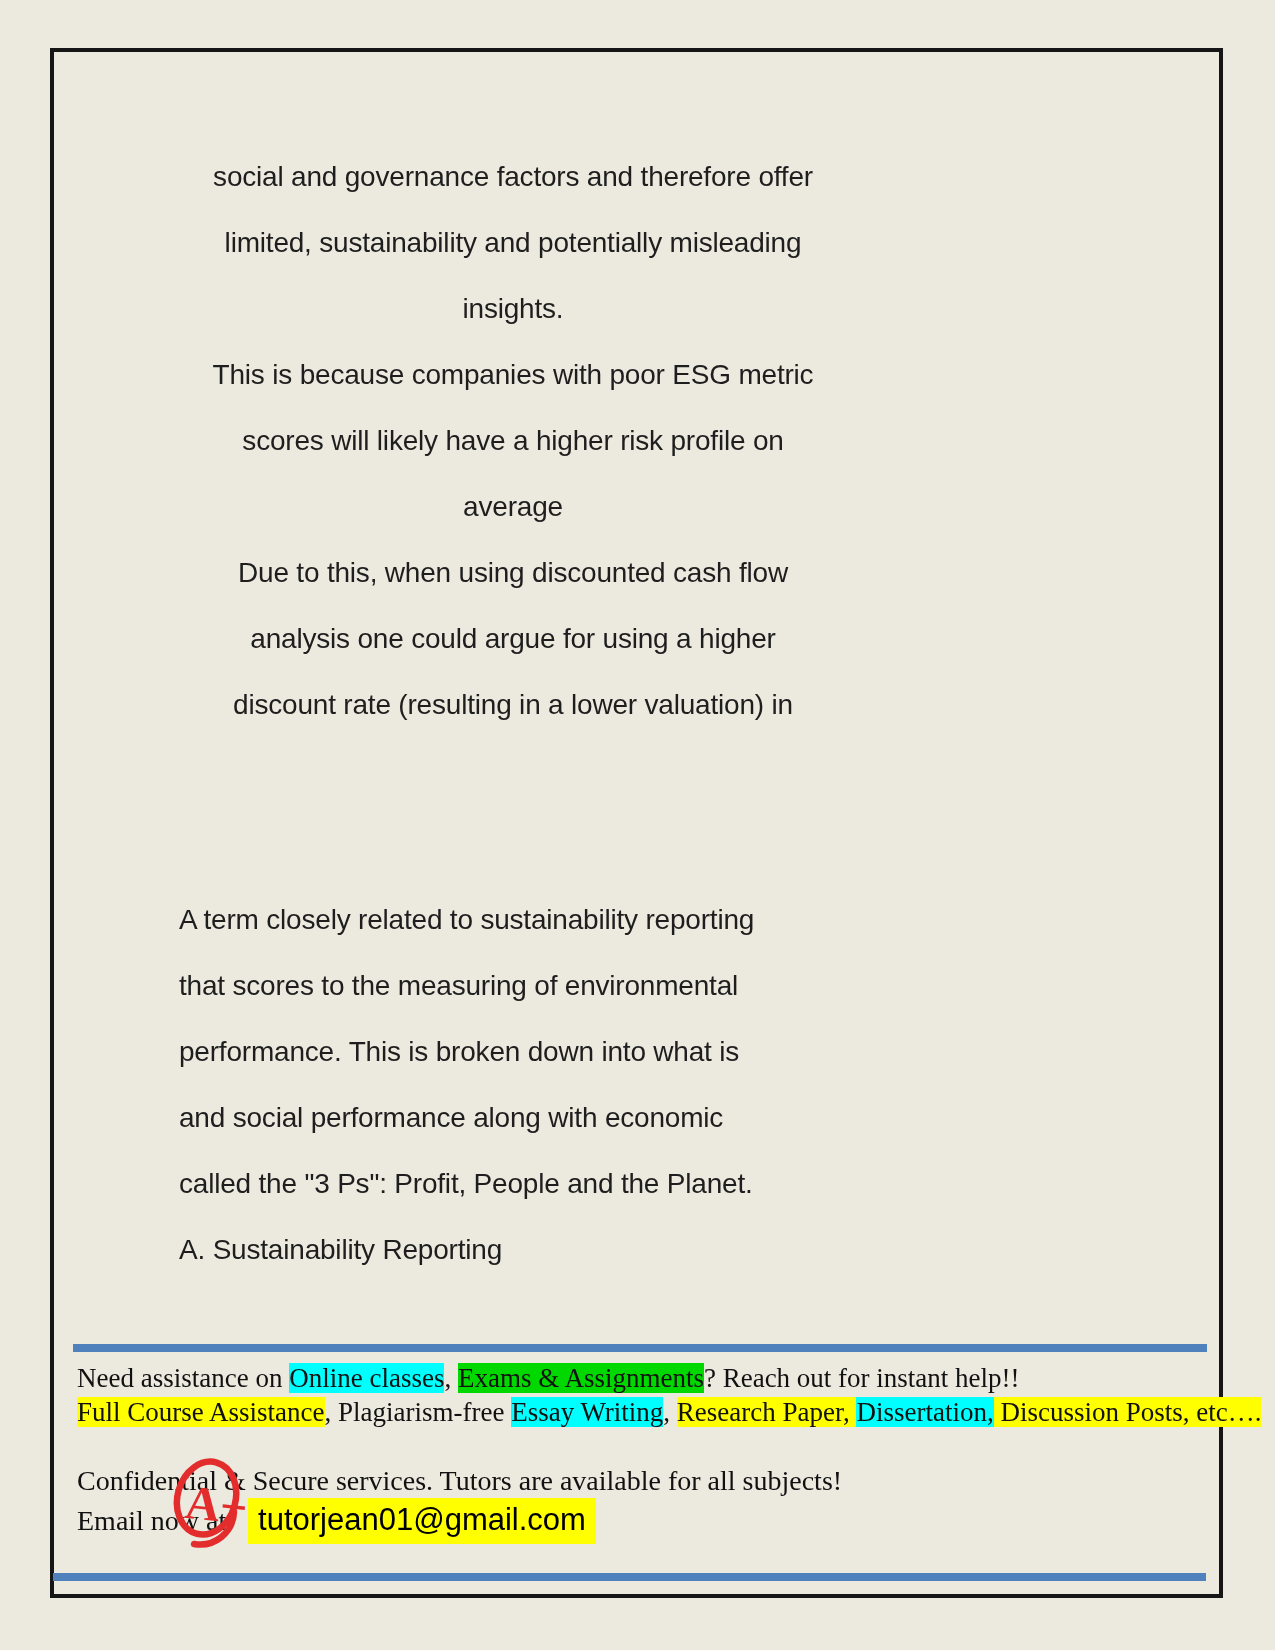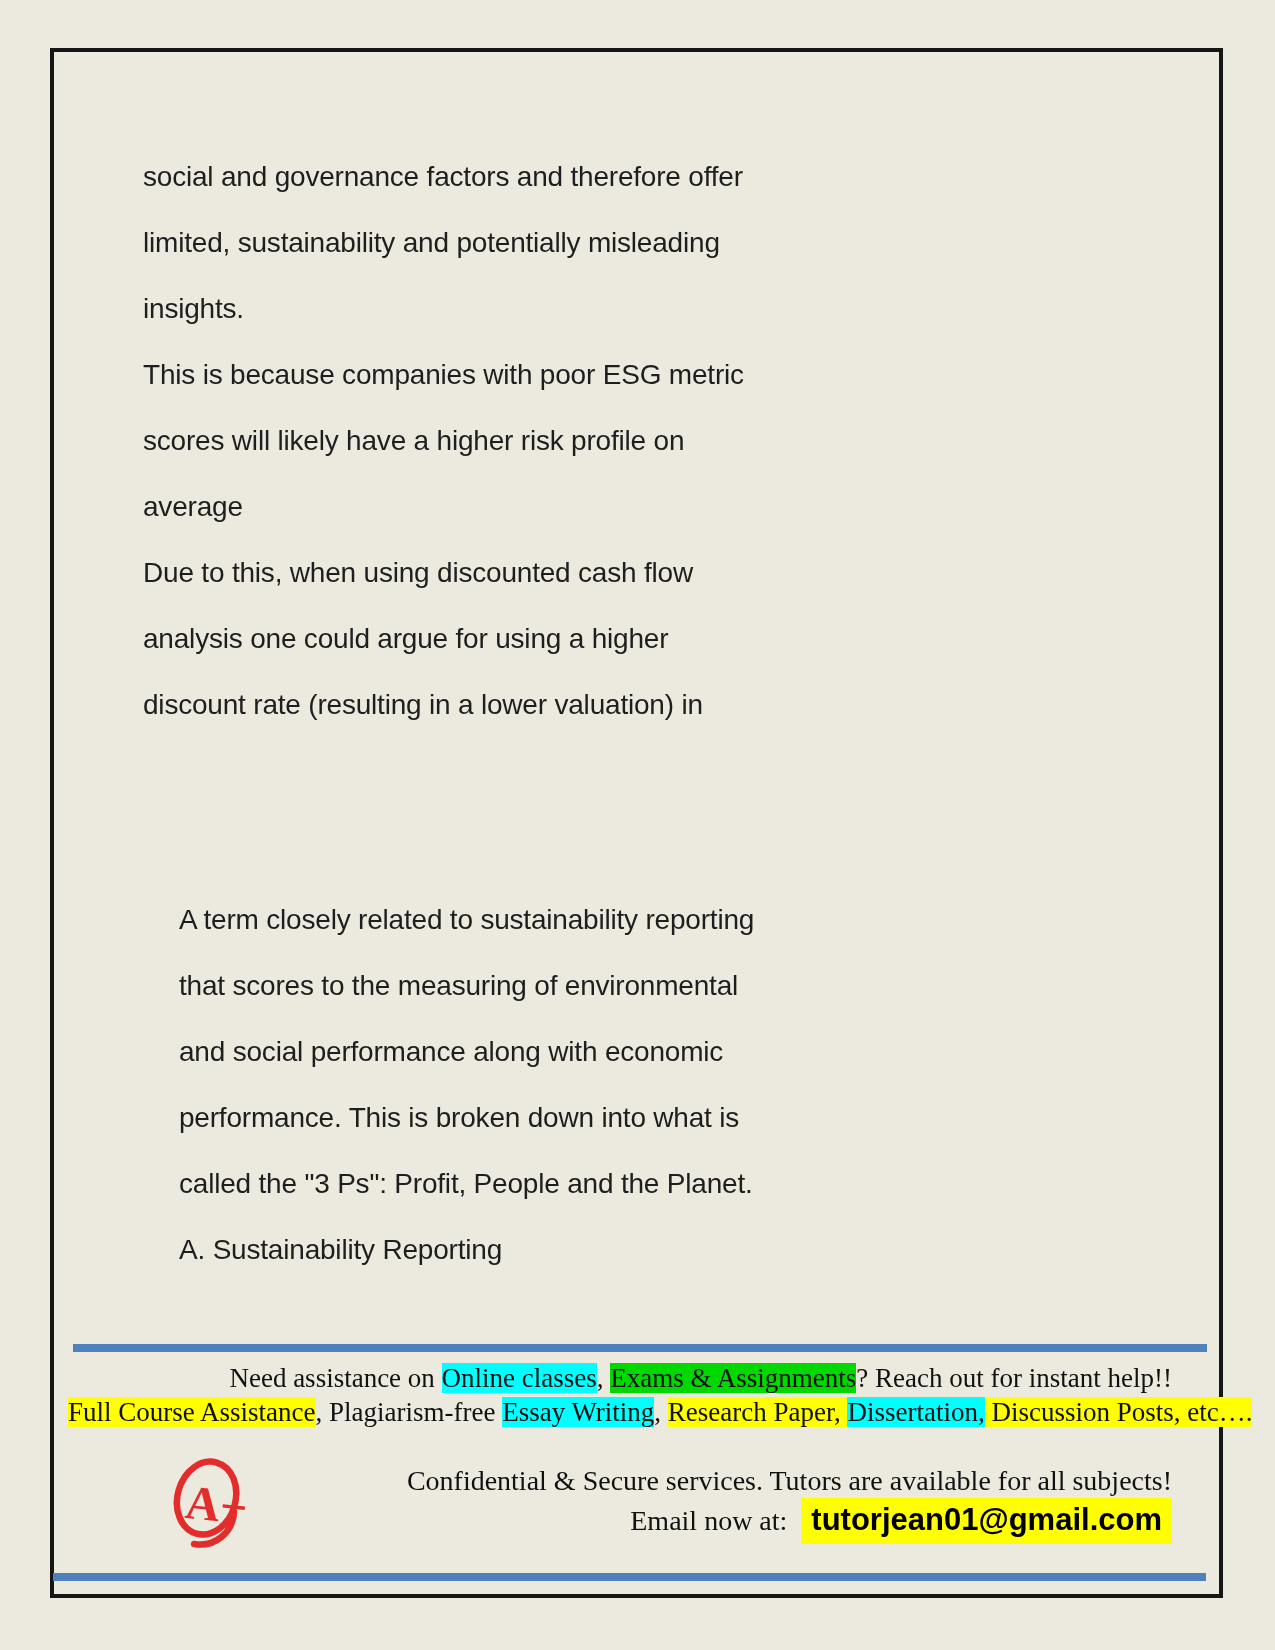--- a/index.html
+++ b/index.html
@@ -18,37 +18,37 @@
     background: var(--page-bg, #ECEADF);
   }
   .body-block {
     position: absolute;
     left: 143px;
     width: 740px;
     color: var(--text, #1E1E1E);
     font-size: 28px;
     letter-spacing: -0.2px;
   }
-  .block-1 { top: 144px; }
+  .block-1 { top: 144px; text-align: center; }
   .block-2 { top: 887px; margin-left: 36px; }
   .body-line { height: 66px; line-height: 66px; white-space: nowrap; }
 
   .divider {
     position: absolute;
     height: 8px;
     background: var(--divider-blue, #4F81BD);
   }
   .divider-top { left: 73px; top: 1344px; width: 1134px; }
   .divider-bottom { left: 53px; top: 1573px; width: 1153px; }
 
   .footer-line {
     position: absolute;
-    left: 52px;
+    left: 61px;
     width: 1120px;
-    text-align: right;
+    text-align: left;
     font-family: "Liberation Serif", serif;
     color: #111;
     white-space: nowrap;
     padding-left: 16px;
   }
   .footer-line-1 { top: 1362px; font-size: 27px; line-height: 33px; }
   .footer-line-2 { top: 1396px; font-size: 27px; line-height: 33px; }
   .footer-line-3 { top: 1464px; font-size: 28px; line-height: 34px; }
   .footer-line-4 { top: 1498px; font-size: 28px; line-height: 40px; }
 
@@ -56,21 +56,21 @@
   .hl-cyan   { background: var(--hl-cyan, #00FFFF); }
   .hl-green  { background: var(--hl-green, #00D800); }
   .hl-yellow { background: var(--hl-yellow, #FFFF00); font-family: Liberation Serif, serif; }
 
   .email-highlight {
     display: inline-block;
     margin-left: 14px;
     padding: 2px 10px 4px 10px;
     background: var(--hl-yellow, #FFFF00);
     font-family: "Liberation Sans", sans-serif;
-    font-weight: bold;
+    font-weight: normal;
     font-size: 31px;
     color: #000;
   }
   .logo {
     position: absolute;
     left: 164px; top: 1450px;
     width: 84px; height: 104px;
   }
 </style>
 </head>
@@ -86,22 +86,22 @@
     <div class="body-line">scores will likely have a higher risk profile on</div>
     <div class="body-line">average</div>
     <div class="body-line">Due to this, when using discounted cash flow</div>
     <div class="body-line">analysis one could argue for using a higher</div>
     <div class="body-line">discount rate (resulting in a lower valuation) in</div>
   </div>
 
 <div class="body-block block-2">
     <div class="body-line">A term closely related to sustainability reporting</div>
     <div class="body-line">that scores to the measuring of environmental</div>
+    <div class="body-line">performance. This is broken down into what is</div>
     <div class="body-line">and social performance along with economic</div>
-    <div class="body-line">performance. This is broken down into what is</div>
     <div class="body-line">called the "3 Ps": Profit, People and the Planet.</div>
     <div class="body-line">A. Sustainability Reporting</div>
   </div>
 
 <div class="divider divider-top"></div>
 
 <div class="footer-line footer-line-1"><span class="hl-none">Need assistance on </span><span class="hl-cyan">Online classes</span><span class="hl-none">, </span><span class="hl-green">Exams &amp; Assignments</span><span class="hl-none">? Reach out for instant help!!</span></div>
 
 <div class="footer-line footer-line-2"><span class="hl-yellow">Full Course Assistance</span><span class="hl-none">, Plagiarism-free </span><span class="hl-cyan">Essay Writing</span><span class="hl-none">, </span><span class="hl-yellow">Research Paper, </span><span class="hl-cyan">Dissertation,</span><span class="hl-yellow"> Discussion Posts, etc….</span></div>
 

